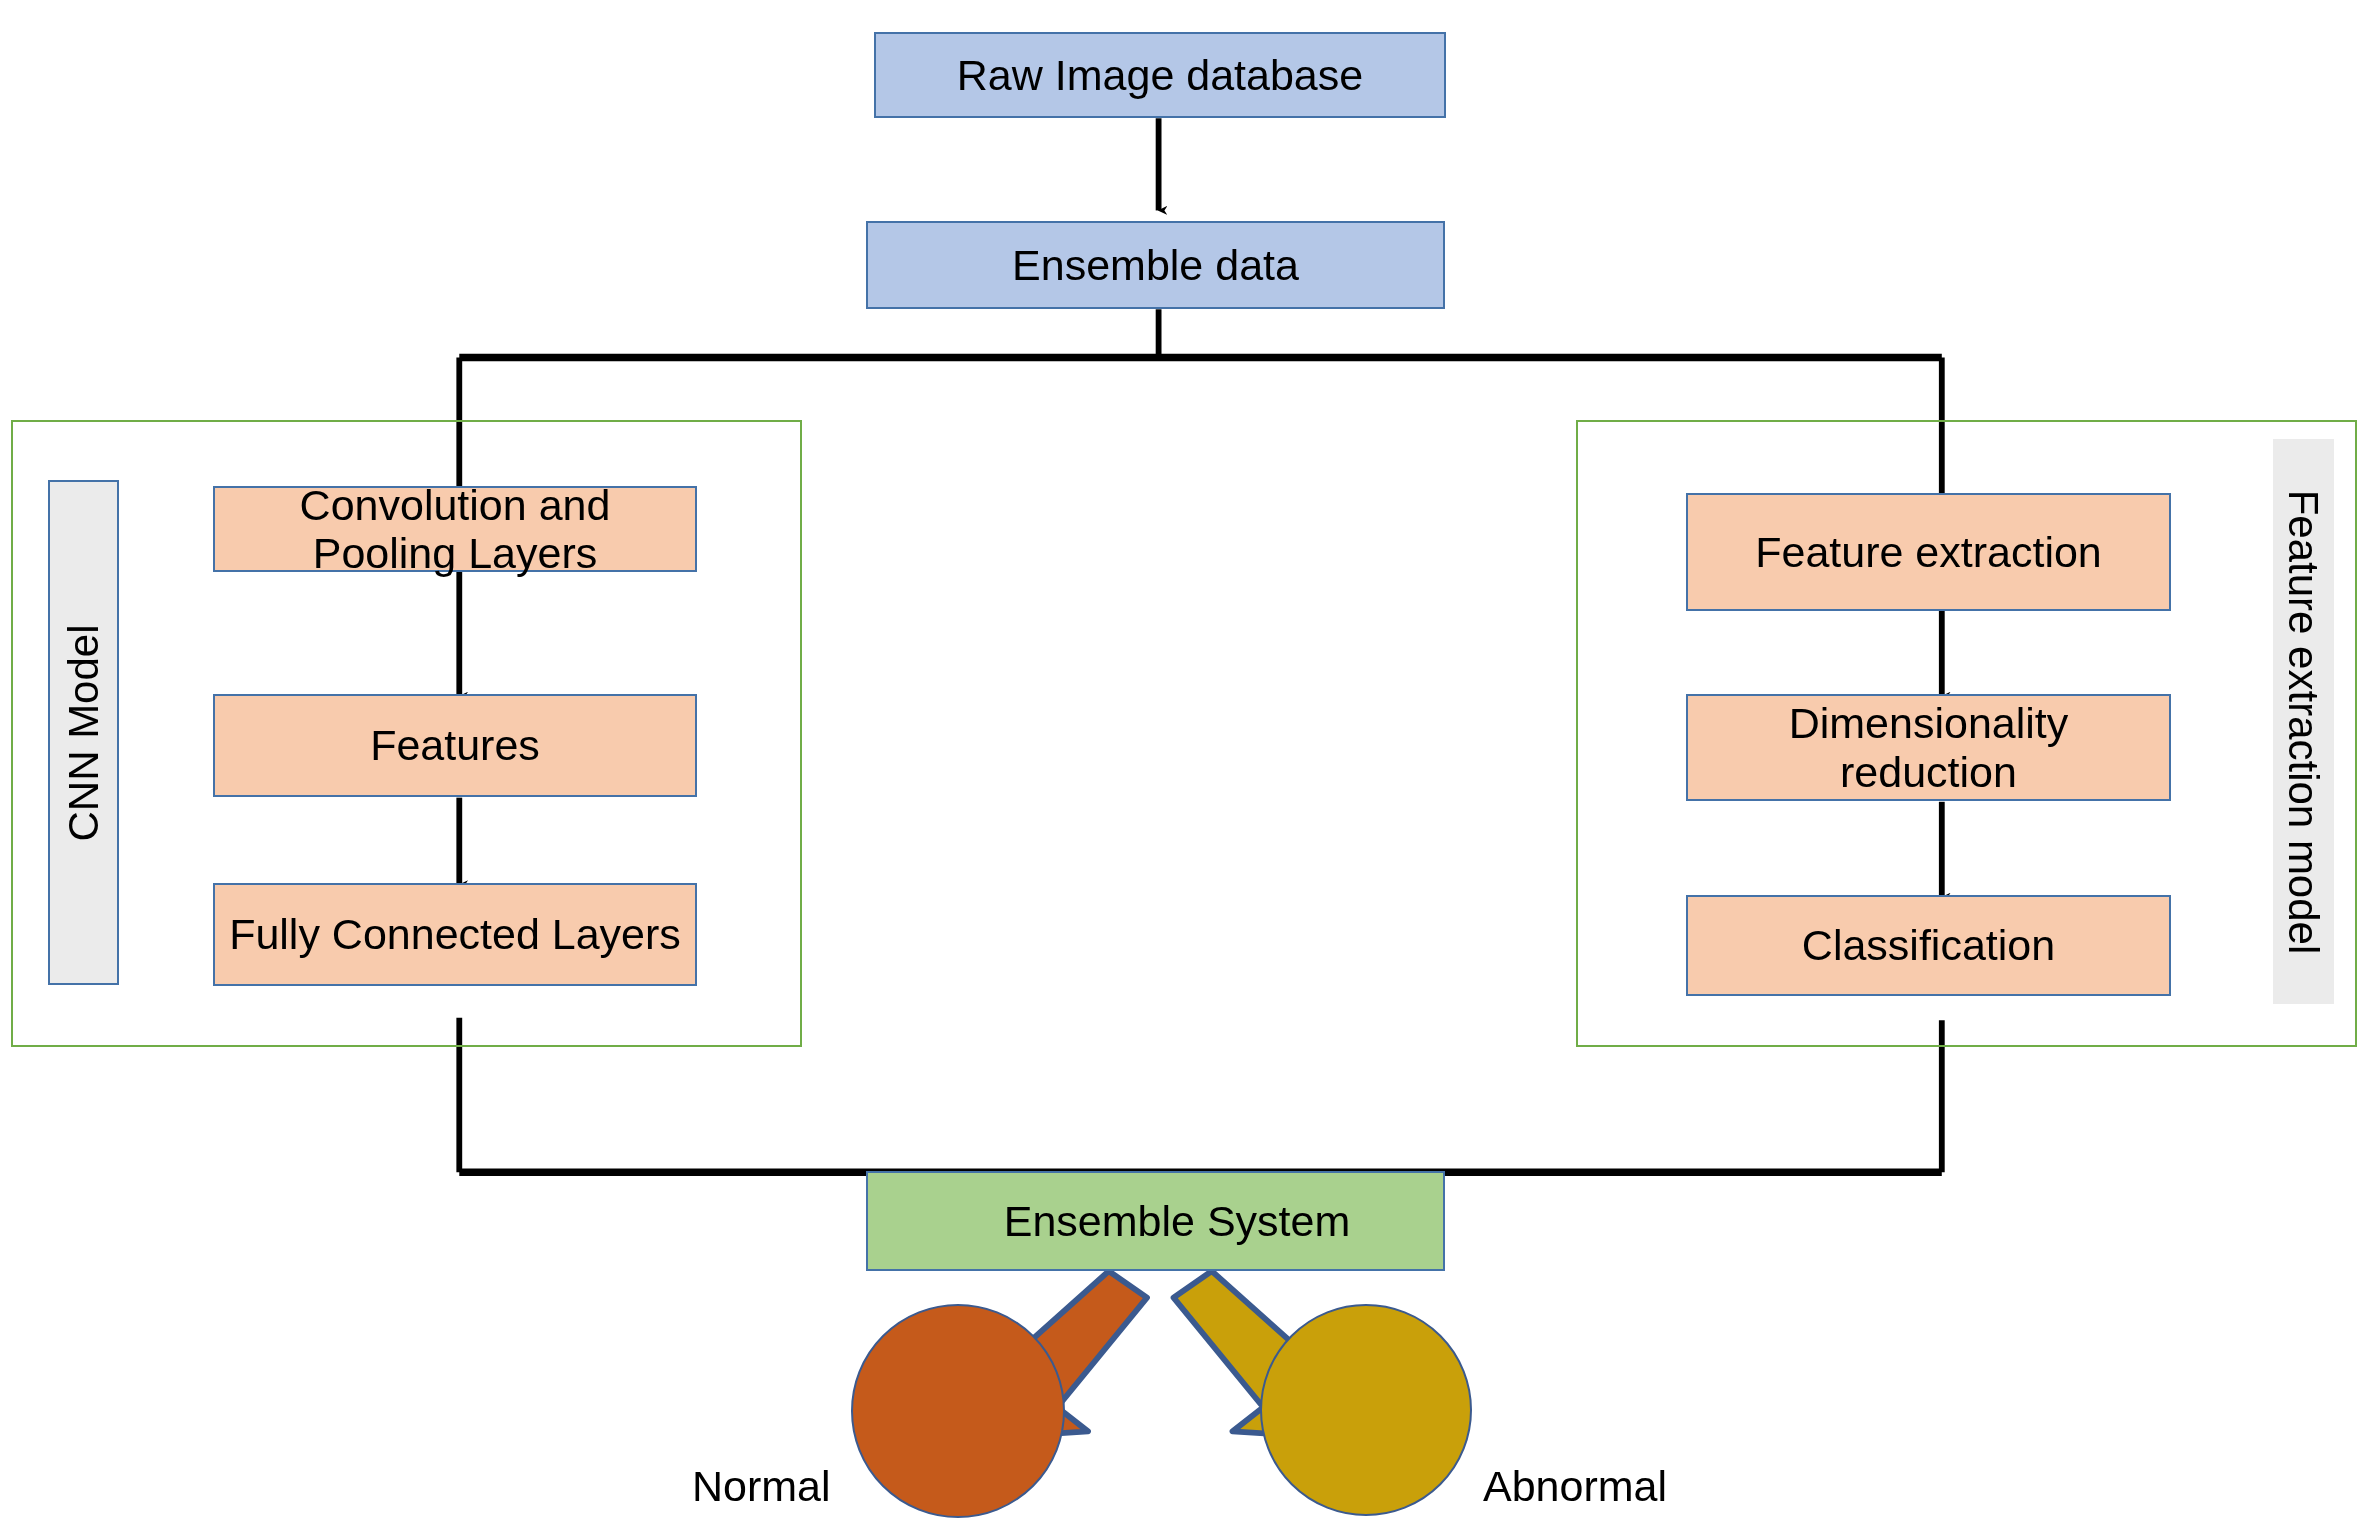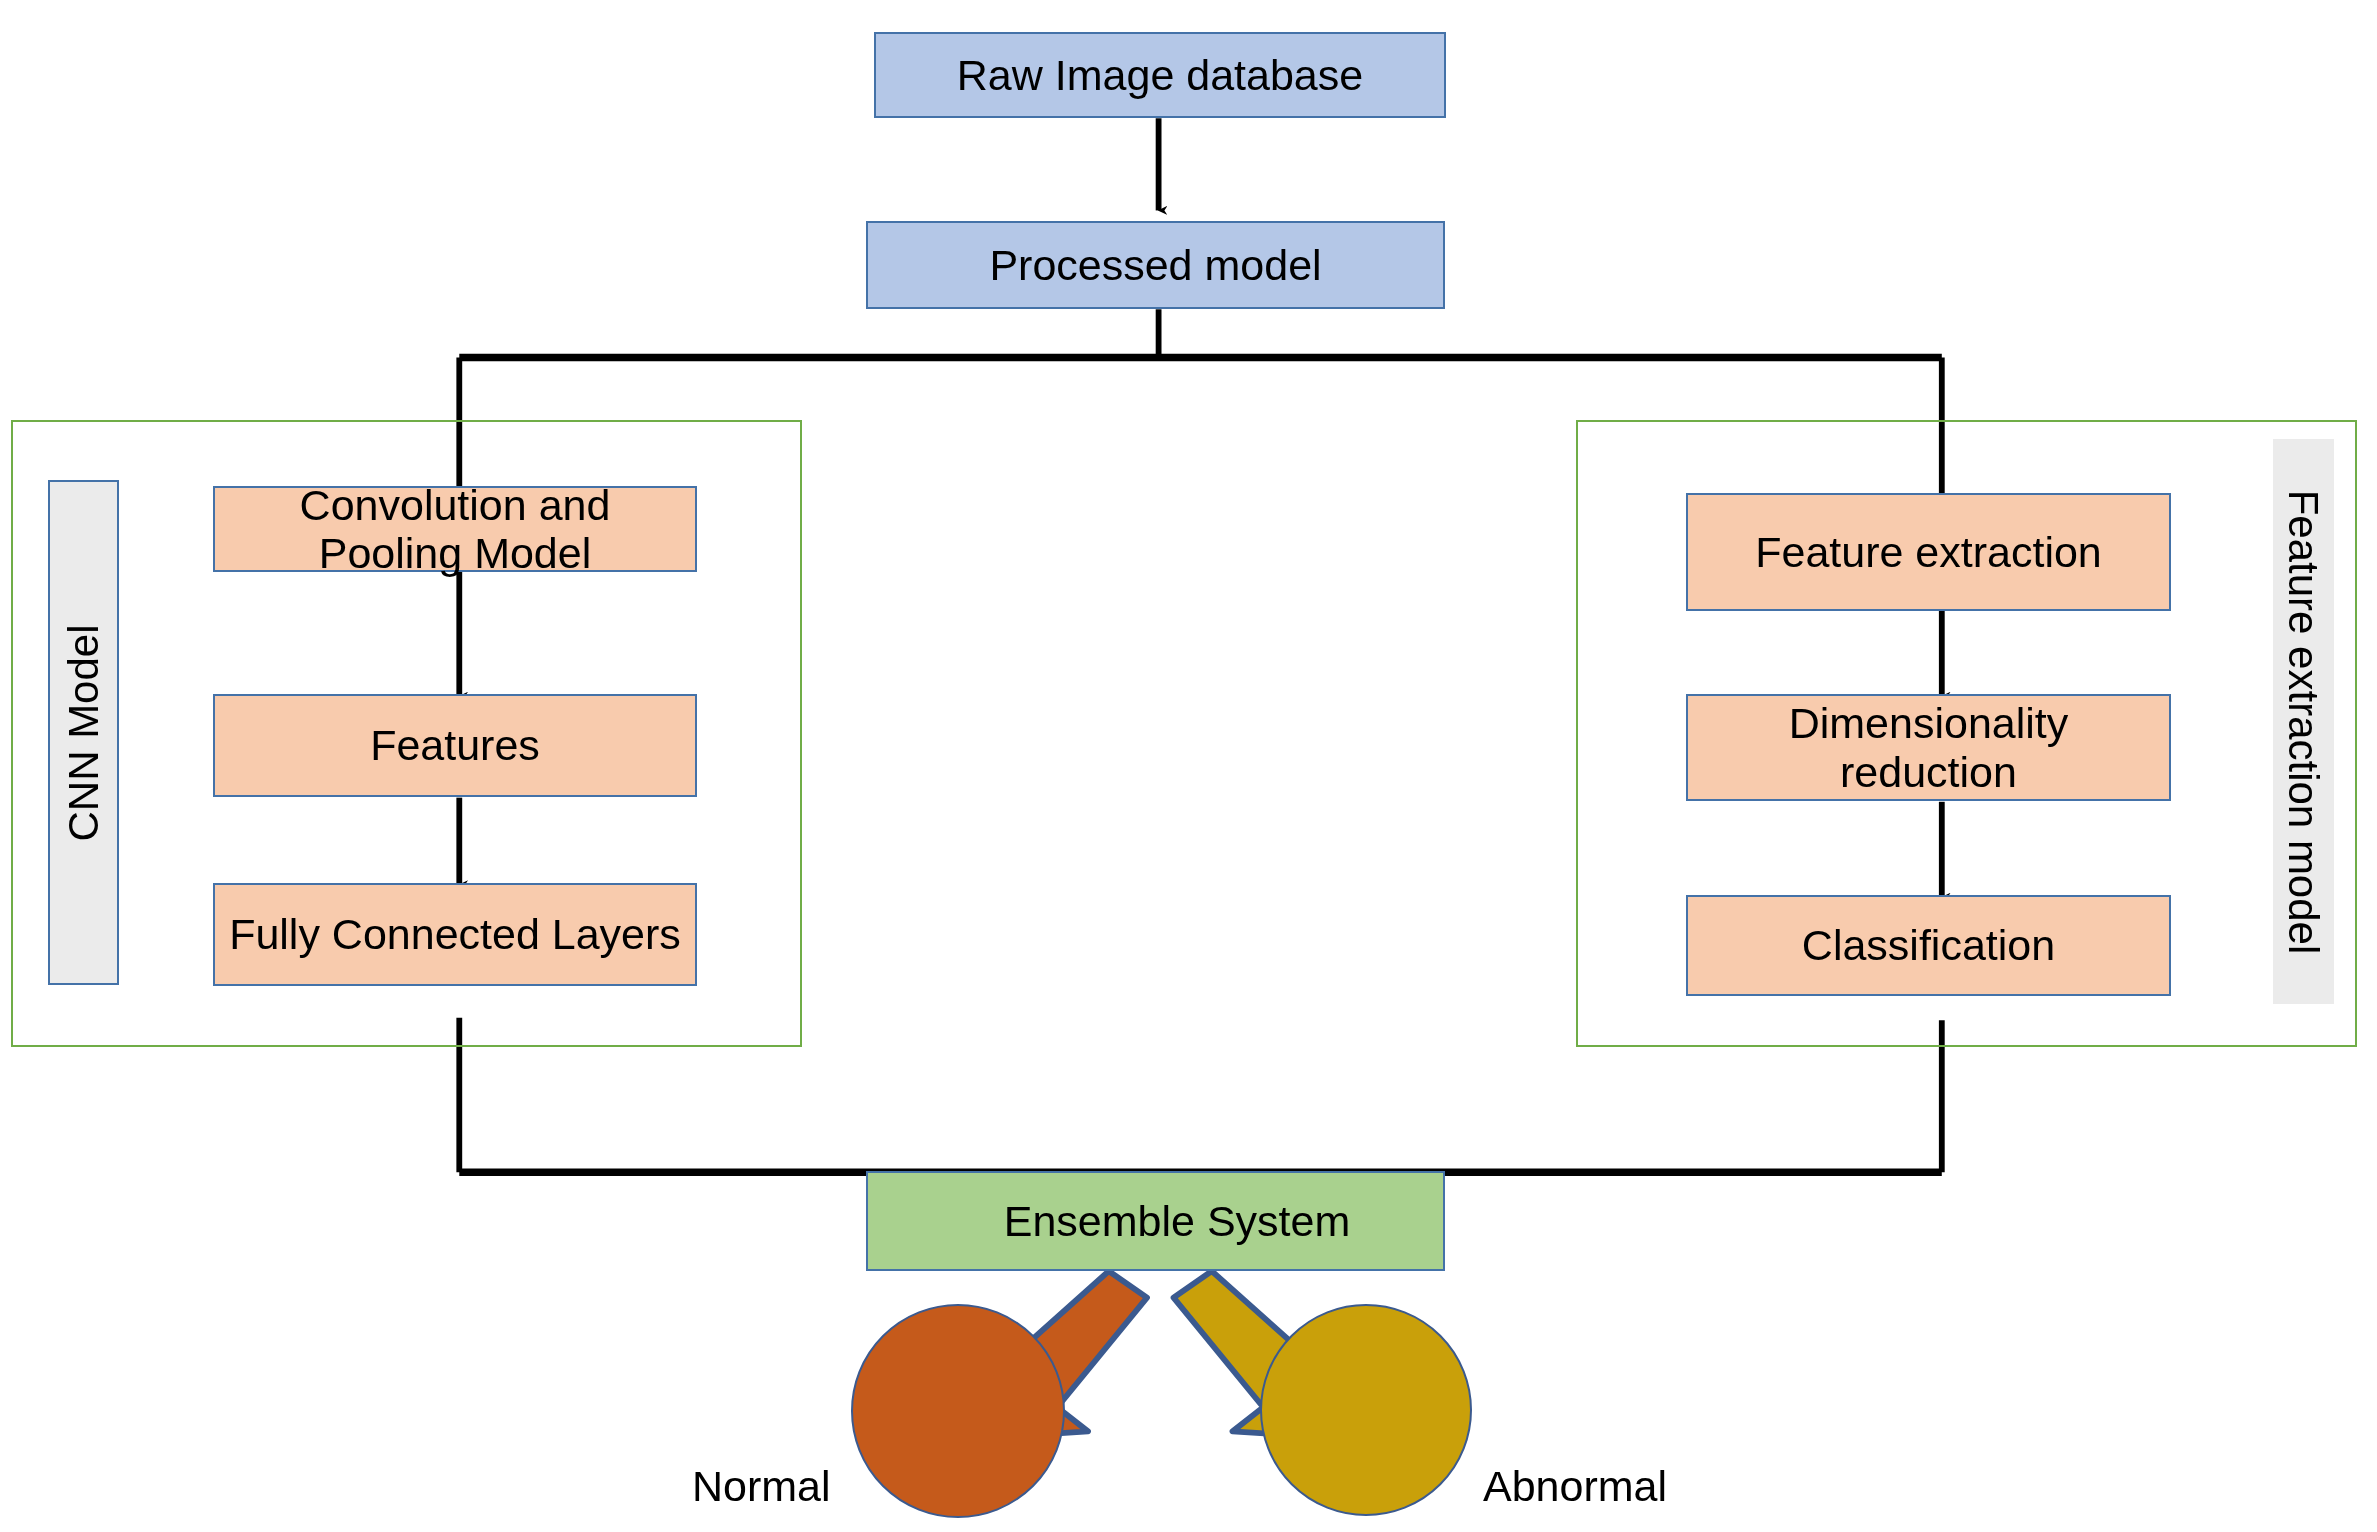--- a/index.html
+++ b/index.html
@@ -159,26 +159,26 @@
 
   <div class="vlabel" style="left:2273px; top:439px; width:61px; height:565px;">
     <span class="vtext-cw">Feature extraction model</span>
   </div>
 
   <div class="node blue" style="left:874px; top:32px; width:572px; height:86px;">
     <span>Raw Image database</span>
   </div>
 
   <div class="node blue" style="left:866px; top:221px; width:579px; height:88px;">
-    <span>Processed model</span>
+    <span>Ensemble data</span>
   </div>
 
   <div class="node peach" style="left:213px; top:486px; width:484px; height:86px;">
     <span>Convolution and
-Pooling Model</span>
+Pooling Layers</span>
   </div>
 
   <div class="node peach" style="left:213px; top:694px; width:484px; height:103px;">
     <span>Features</span>
   </div>
 
   <div class="node peach" style="left:213px; top:883px; width:484px; height:103px;">
     <span>Fully Connected Layers</span>
   </div>
 

